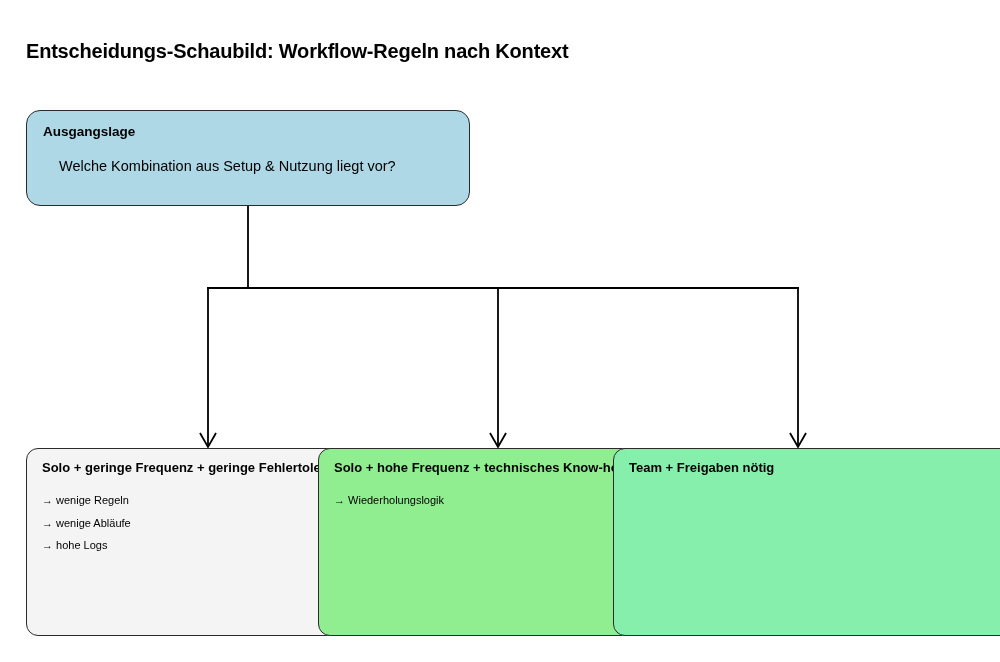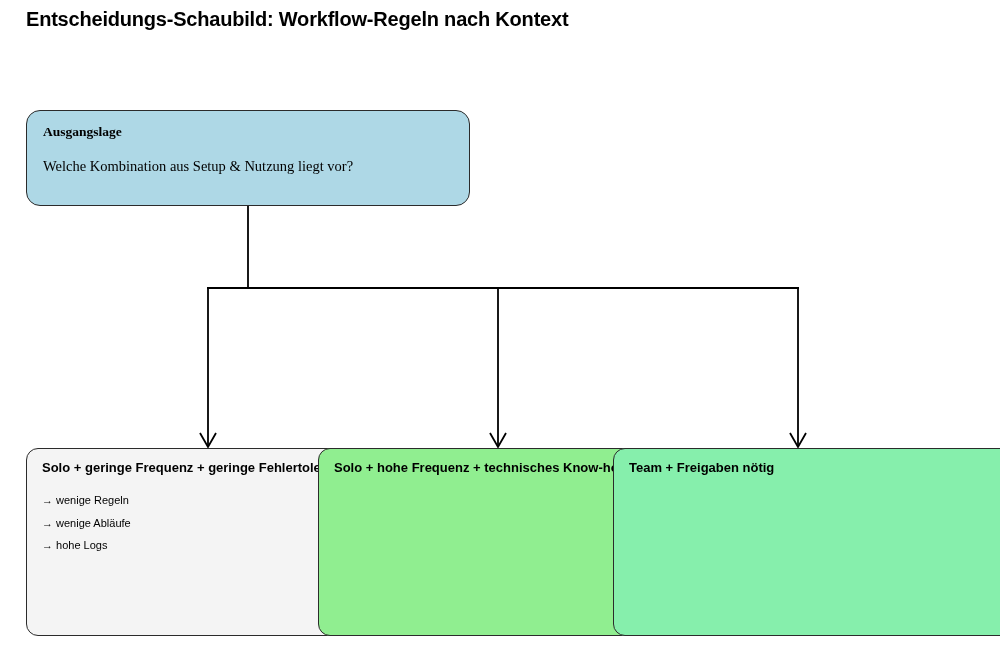--- a/index.html
+++ b/index.html
@@ -18,21 +18,21 @@
     width: 1000px;
     height: 662px;
     overflow: hidden;
     background: #ffffff;
   }
 
   
   #page-title {
     position: absolute;
     left: 26px;
-    top: 8px;
+    top: 40px;
     font-size: 20px;
     font-weight: bold;
     letter-spacing: -0.2px;
     color: #000000;
     white-space: nowrap;
   }
 
   
   .node {
     position: absolute;
@@ -64,29 +64,28 @@
   }
 
   
   #node-root {
     left: 26px;
     top: 110px;
     width: 444px;
     height: 96px;
     background: #aed8e6;
     border-radius: 14px;
-    font-family: Liberation Serif, serif;
   }
   #node-root .node-title {
     left: 16px;
     top: 13px;
     font-size: 13.5px;
   }
   #node-root .node-sub {
-    left: 16px;
+    left: 32px;
     top: 47px;
     font-size: 14.5px;
   }
 
   
   .outcome {
     top: 448px;
     height: 188px;
   }
   .outcome .node-title {
@@ -175,20 +174,21 @@
     <ul class="node-list">
       <li>→ wenige Regeln</li>
       <li>→ wenige Abläufe</li>
       <li>→ hohe Logs</li>
     </ul>
   </div>
 
   <div class="node outcome" id="node-solo-high">
     <div class="node-title">Solo + hohe Frequenz + technisches Know-how</div>
     <ul class="node-list">
+      <li>→ Wiederholungslogik</li>
     </ul>
   </div>
 
   <div class="node outcome" id="node-team">
     <div class="node-title">Team + Freigaben nötig</div>
   </div>
 
 </div>
 
 </body></html>

